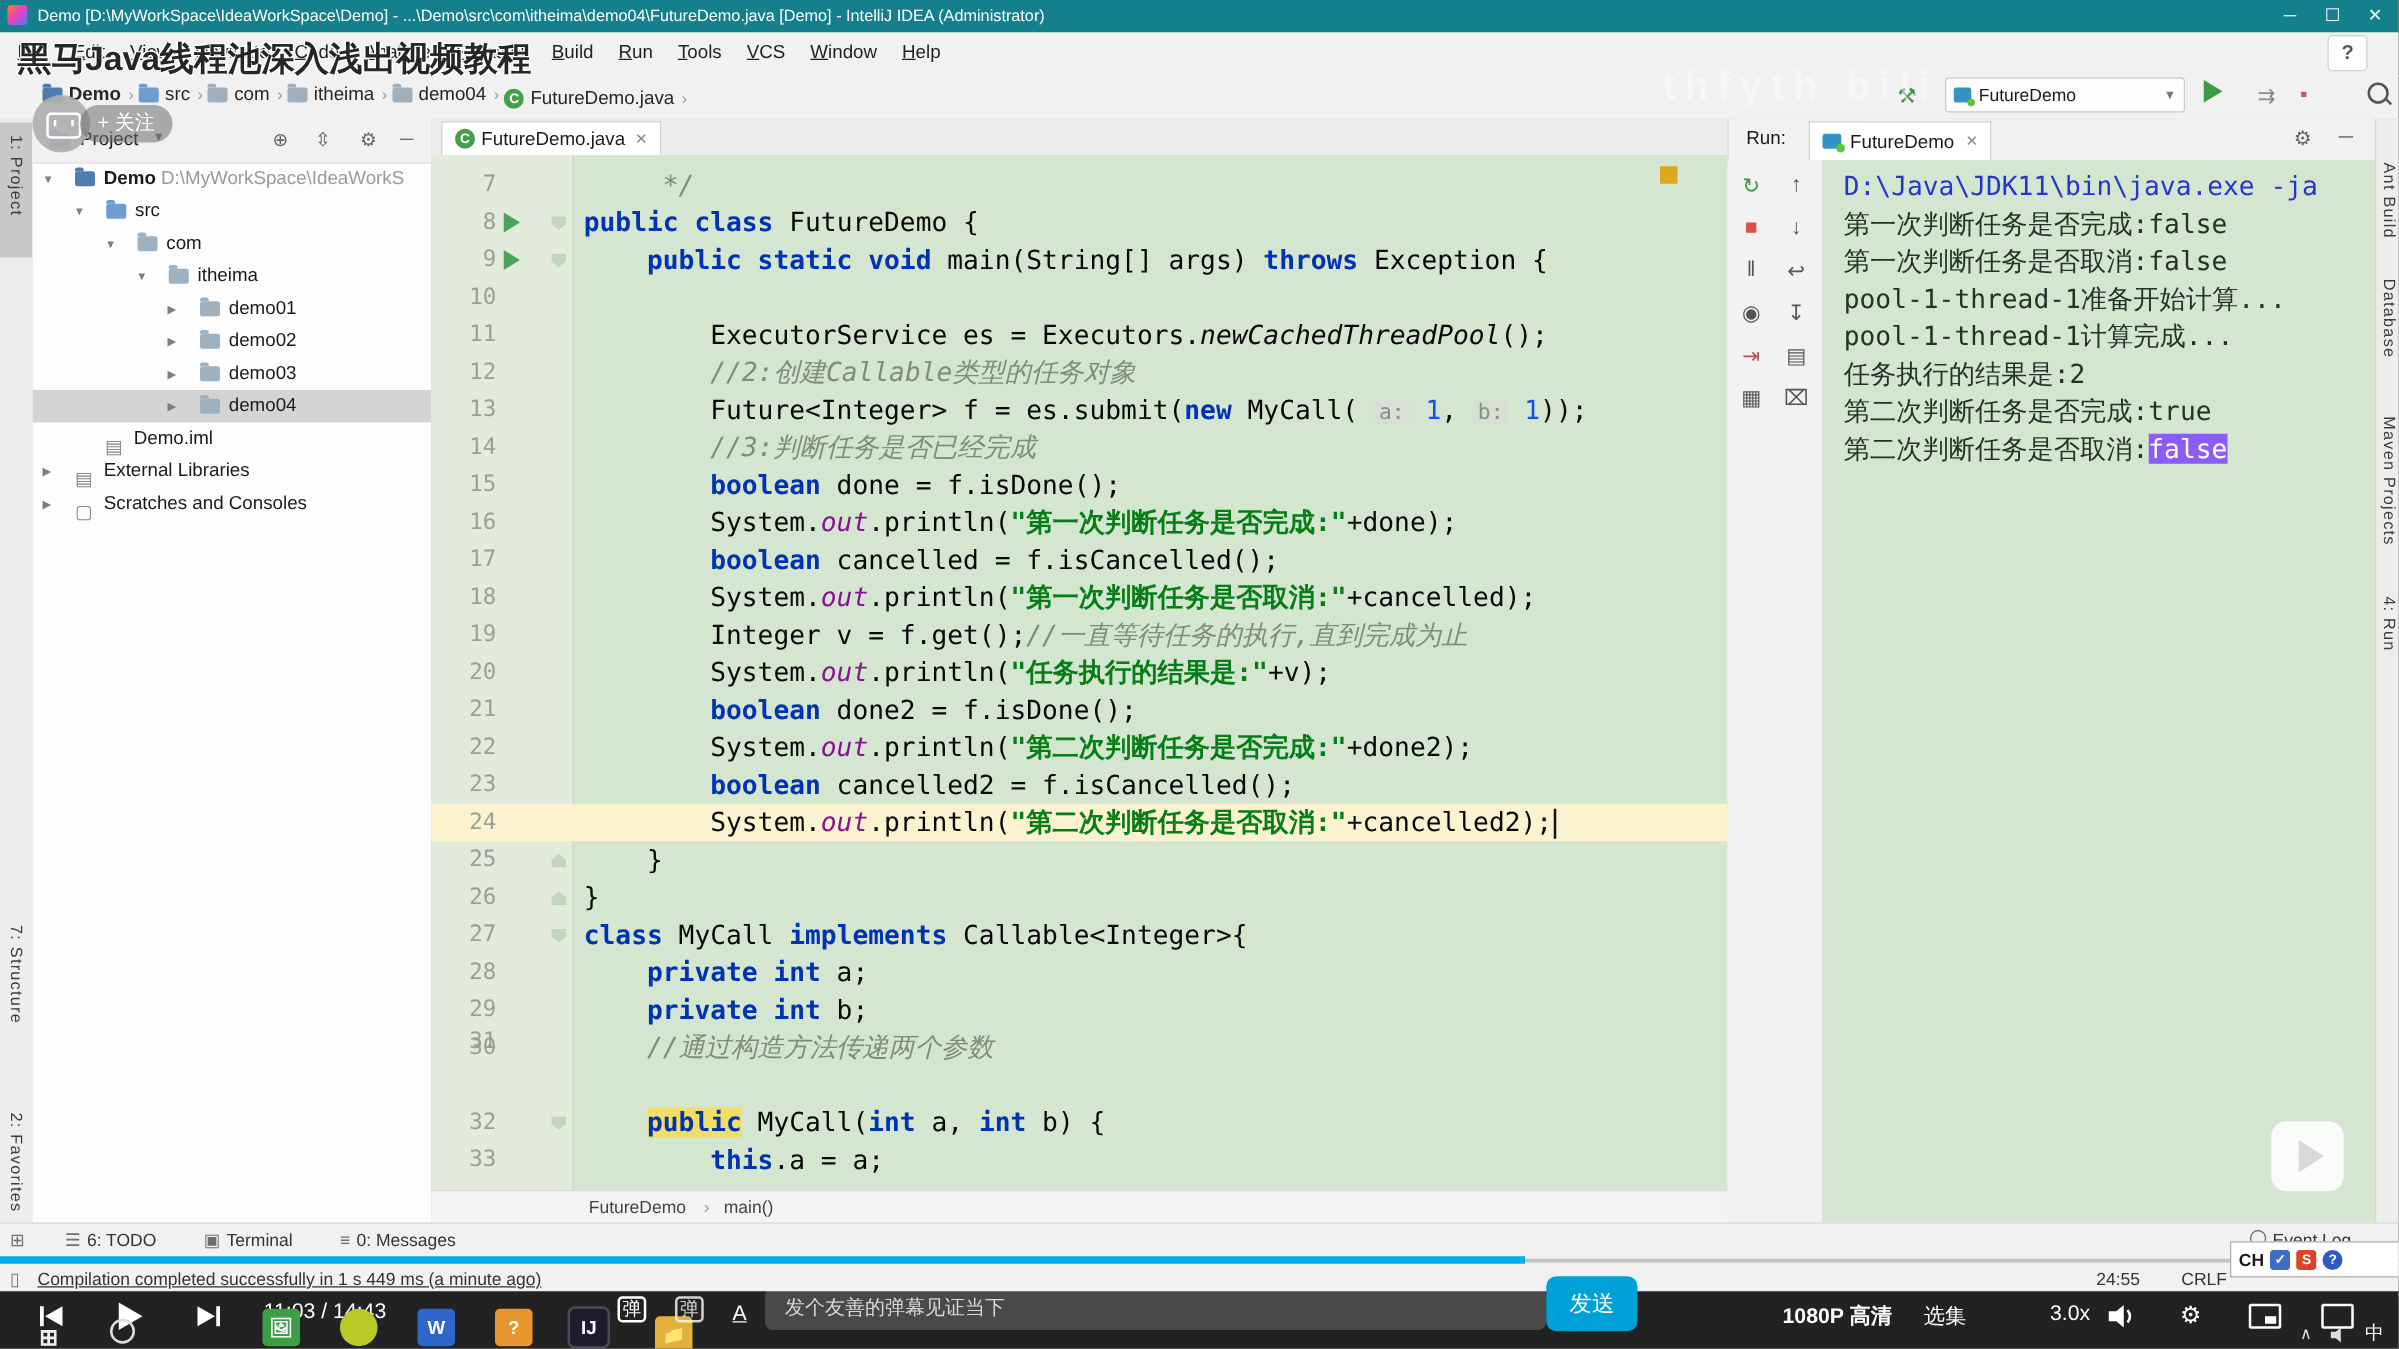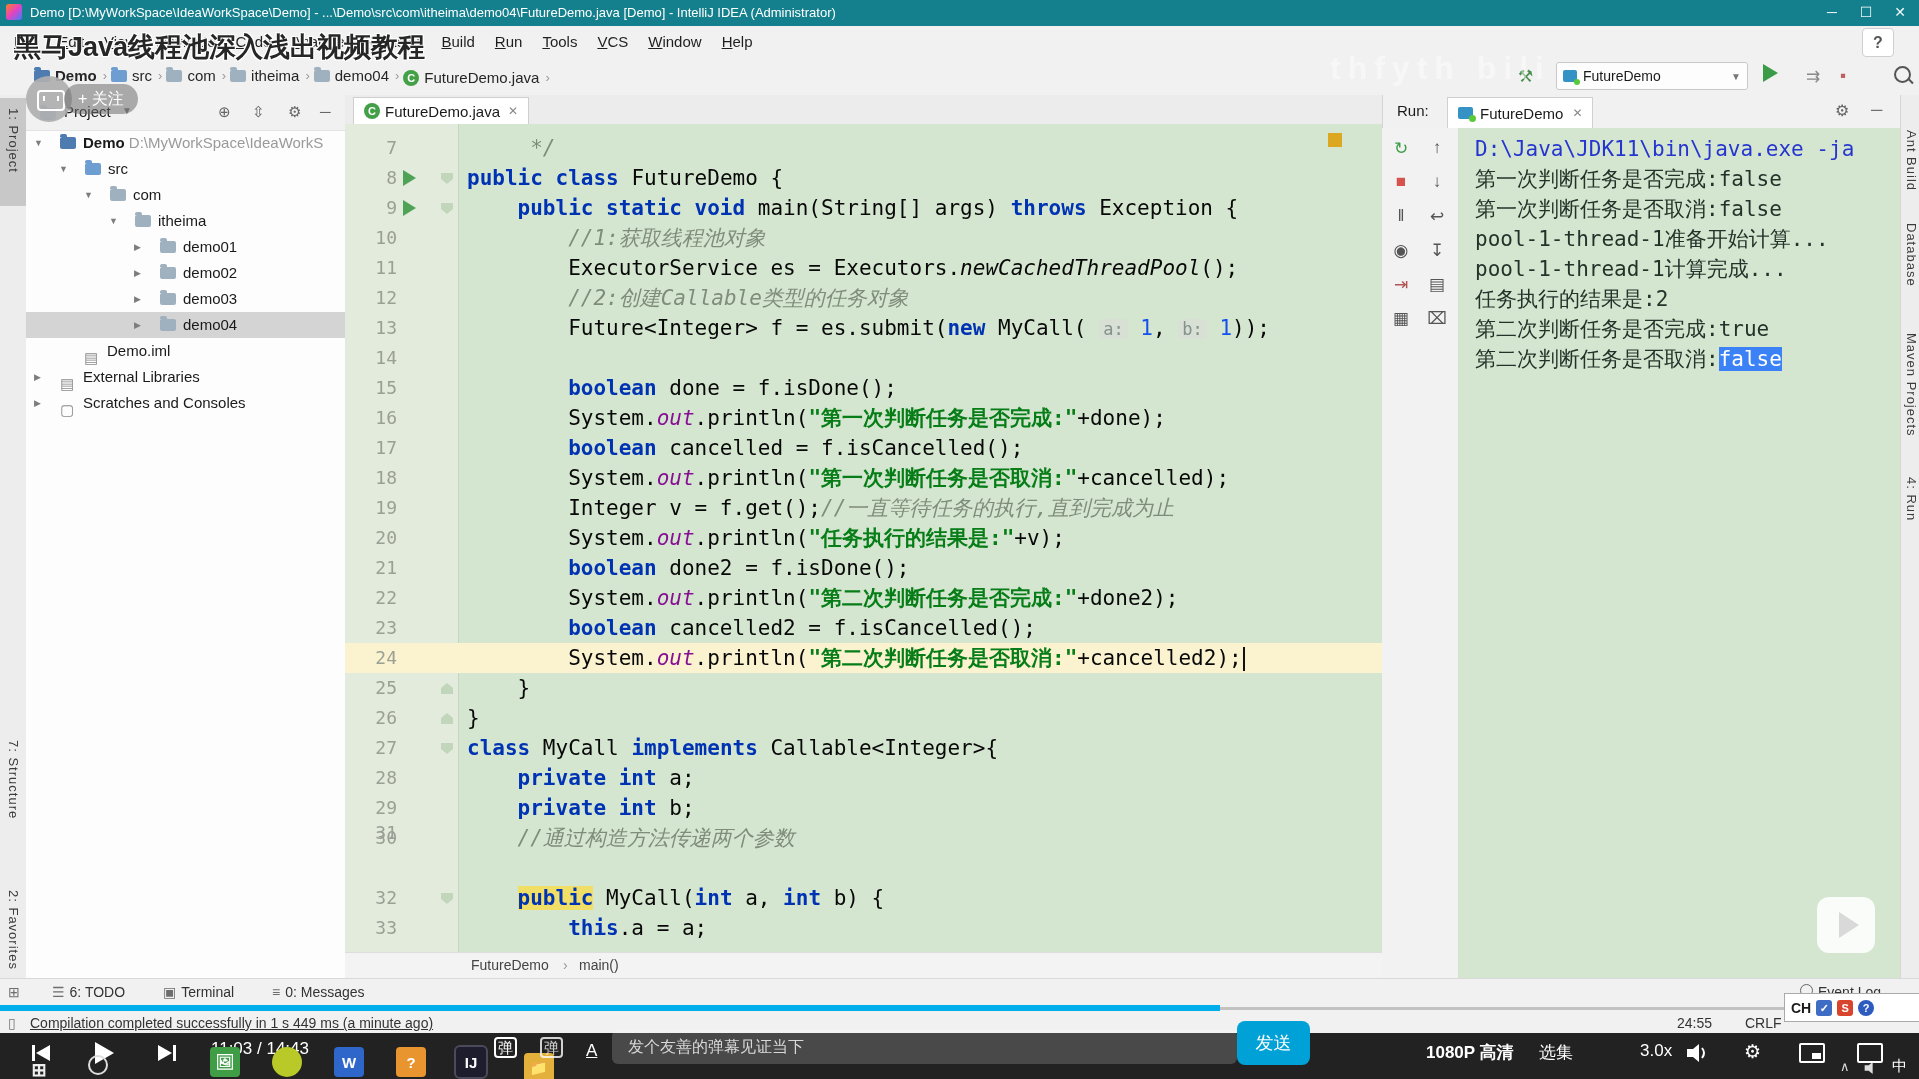--- a/index.html
+++ b/index.html
@@ -57,21 +57,21 @@
   .hl{background:#f0de66;}
   .caret{display:inline-block;width:2px;height:24px;background:#111;vertical-align:middle;margin-left:1px;}
   .edcrumbbar{left:345px;top:952px;width:1037px;height:26px;background:#f3f3f3;border-top:1px solid #ddd;font-size:14px;color:#444;}
   
   .runhead{left:1382px;top:95px;width:518px;height:33px;background:#f1f1f1;border-bottom:1px solid #d0d0d0;border-left:1px solid #d4d4d4;}
   .runtools{left:1382px;top:128px;width:76px;height:850px;background:#f2f2f2;border-right:1px solid #ddd;}
   .rticon{position:absolute;font-size:17px;color:#555;width:30px;text-align:center;}
   .console{left:1458px;top:128px;width:442px;height:850px;background:#d5e6d0;overflow:hidden;}
   .con-line{position:absolute;left:17px;white-space:pre;font-family:"DejaVu Sans Mono",monospace;font-size:21px;line-height:30px;color:#22342a;}
   .cpath{color:#2535cf;}
-  .csel{background:#3b82f6;color:#fff;}
+  .csel{background:#8b5cf6;color:#fff;}
   
   .stripe-r{left:1900px;top:95px;width:19px;height:883px;background:#ededed;border-left:1px solid #d6d6d6;}
   
   .bottombar{left:0;top:978px;width:1919px;height:28px;background:#f1f1f1;border-top:1px solid #d9d9d9;font-size:14px;color:#333;}
   .btab{display:inline-flex;align-items:center;margin-right:34px;}
   .statusbar{left:0;top:1010px;width:1919px;height:27px;background:#f1f1f1;font-size:14px;color:#333;}
   .progress-track{left:0;top:1007px;width:1919px;height:3px;background:#c2c2c2;}
   .progress-fill{left:0;top:1005px;height:6px;background:#00aeec;}
   
   .controlbar{left:0;top:1033px;width:1919px;height:46px;background:rgba(16,16,16,0.92);}
@@ -247,28 +247,28 @@
       <div class="code-line" style="top: 9px;"><span class="cm">     */</span></div>
       <div class="lnum" style="left: 4px; top: 39px;">8</div>
       <div class="runarrow" style="left: 58px; top: 46px;"></div>
       <div class="fold down" style="left: 96px; top: 49px;"></div>
       <div class="code-line" style="top: 39px;"><span class="kw">public class </span><span class="pl">FutureDemo {</span></div>
       <div class="lnum" style="left: 4px; top: 69px;">9</div>
       <div class="runarrow" style="left: 58px; top: 76px;"></div>
       <div class="fold down" style="left: 96px; top: 79px;"></div>
       <div class="code-line" style="top: 69px;"><span class="kw">    public static void </span><span class="pl">main(String[] args) </span><span class="kw">throws </span><span class="pl">Exception {</span></div>
       <div class="lnum" style="left: 4px; top: 99px;">10</div>
-      <div class="code-line" style="top: 99px;"><span class="cm">        //1:获取线程池对象</span></div>
       <div class="lnum" style="left: 4px; top: 129px;">11</div>
       <div class="code-line" style="top: 129px;"><span class="pl">        ExecutorService es = Executors.</span><span class="mi">newCachedThreadPool</span><span class="pl">();</span></div>
       <div class="lnum" style="left: 4px; top: 159px;">12</div>
       <div class="code-line" style="top: 159px;"><span class="cm">        //2:创建Callable类型的任务对象</span></div>
       <div class="lnum" style="left: 4px; top: 189px;">13</div>
       <div class="code-line" style="top: 189px;"><span class="pl">        Future&lt;Integer&gt; f = es.submit(</span><span class="kw">new </span><span class="pl">MyCall( </span><span class="hint">a:</span><span class="pl"> </span><span class="nm">1</span><span class="pl">, </span><span class="hint">b:</span><span class="pl"> </span><span class="nm">1</span><span class="pl">));</span></div>
       <div class="lnum" style="left: 4px; top: 219px;">14</div>
+      <div class="code-line" style="top: 219px;"><span class="cm">        //3:判断任务是否已经完成</span></div>
       <div class="lnum" style="left: 4px; top: 249px;">15</div>
       <div class="code-line" style="top: 249px;"><span class="kw">        boolean </span><span class="pl">done = f.isDone();</span></div>
       <div class="lnum" style="left: 4px; top: 279px;">16</div>
       <div class="code-line" style="top: 279px;"><span class="pl">        System.</span><span class="fd">out</span><span class="pl">.println(</span><span class="st">"第一次判断任务是否完成:"</span><span class="pl">+done);</span></div>
       <div class="lnum" style="left: 4px; top: 309px;">17</div>
       <div class="code-line" style="top: 309px;"><span class="kw">        boolean </span><span class="pl">cancelled = f.isCancelled();</span></div>
       <div class="lnum" style="left: 4px; top: 339px;">18</div>
       <div class="code-line" style="top: 339px;"><span class="pl">        System.</span><span class="fd">out</span><span class="pl">.println(</span><span class="st">"第一次判断任务是否取消:"</span><span class="pl">+cancelled);</span></div>
       <div class="lnum" style="left: 4px; top: 369px;">19</div>
       <div class="code-line" style="top: 369px;"><span class="pl">        Integer v = f.get();</span><span class="cm">//一直等待任务的执行,直到完成为止</span></div>

